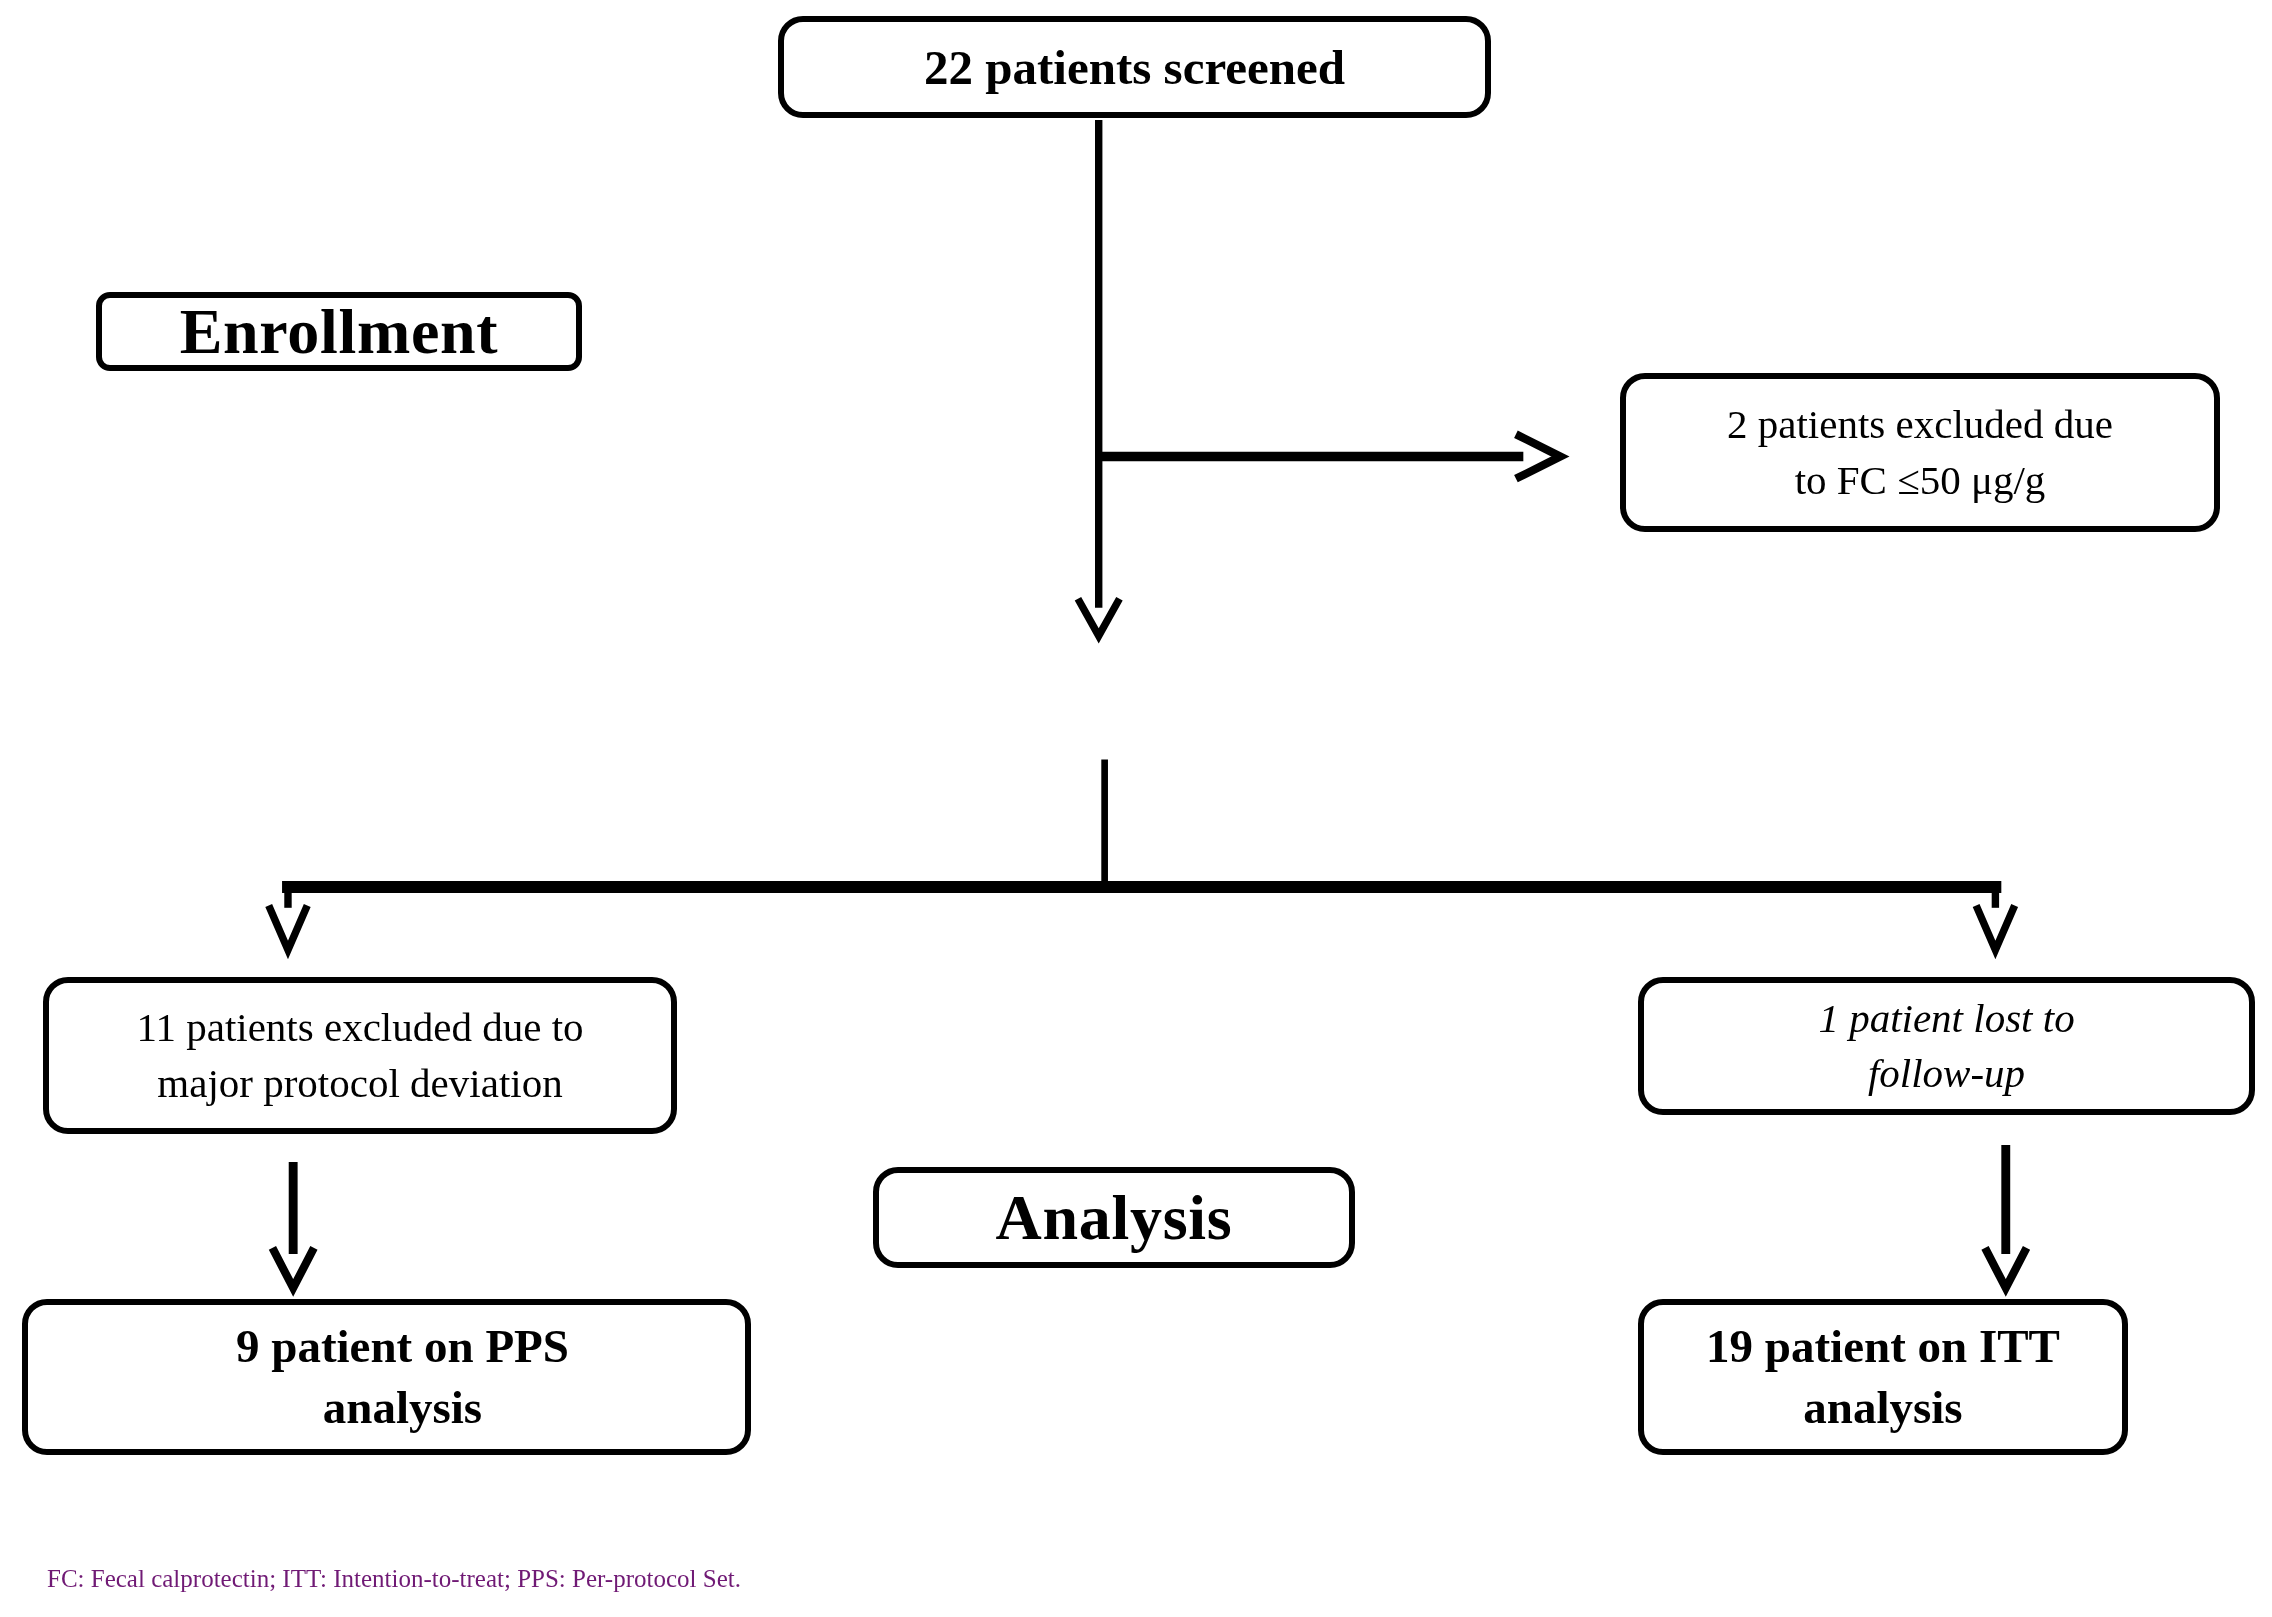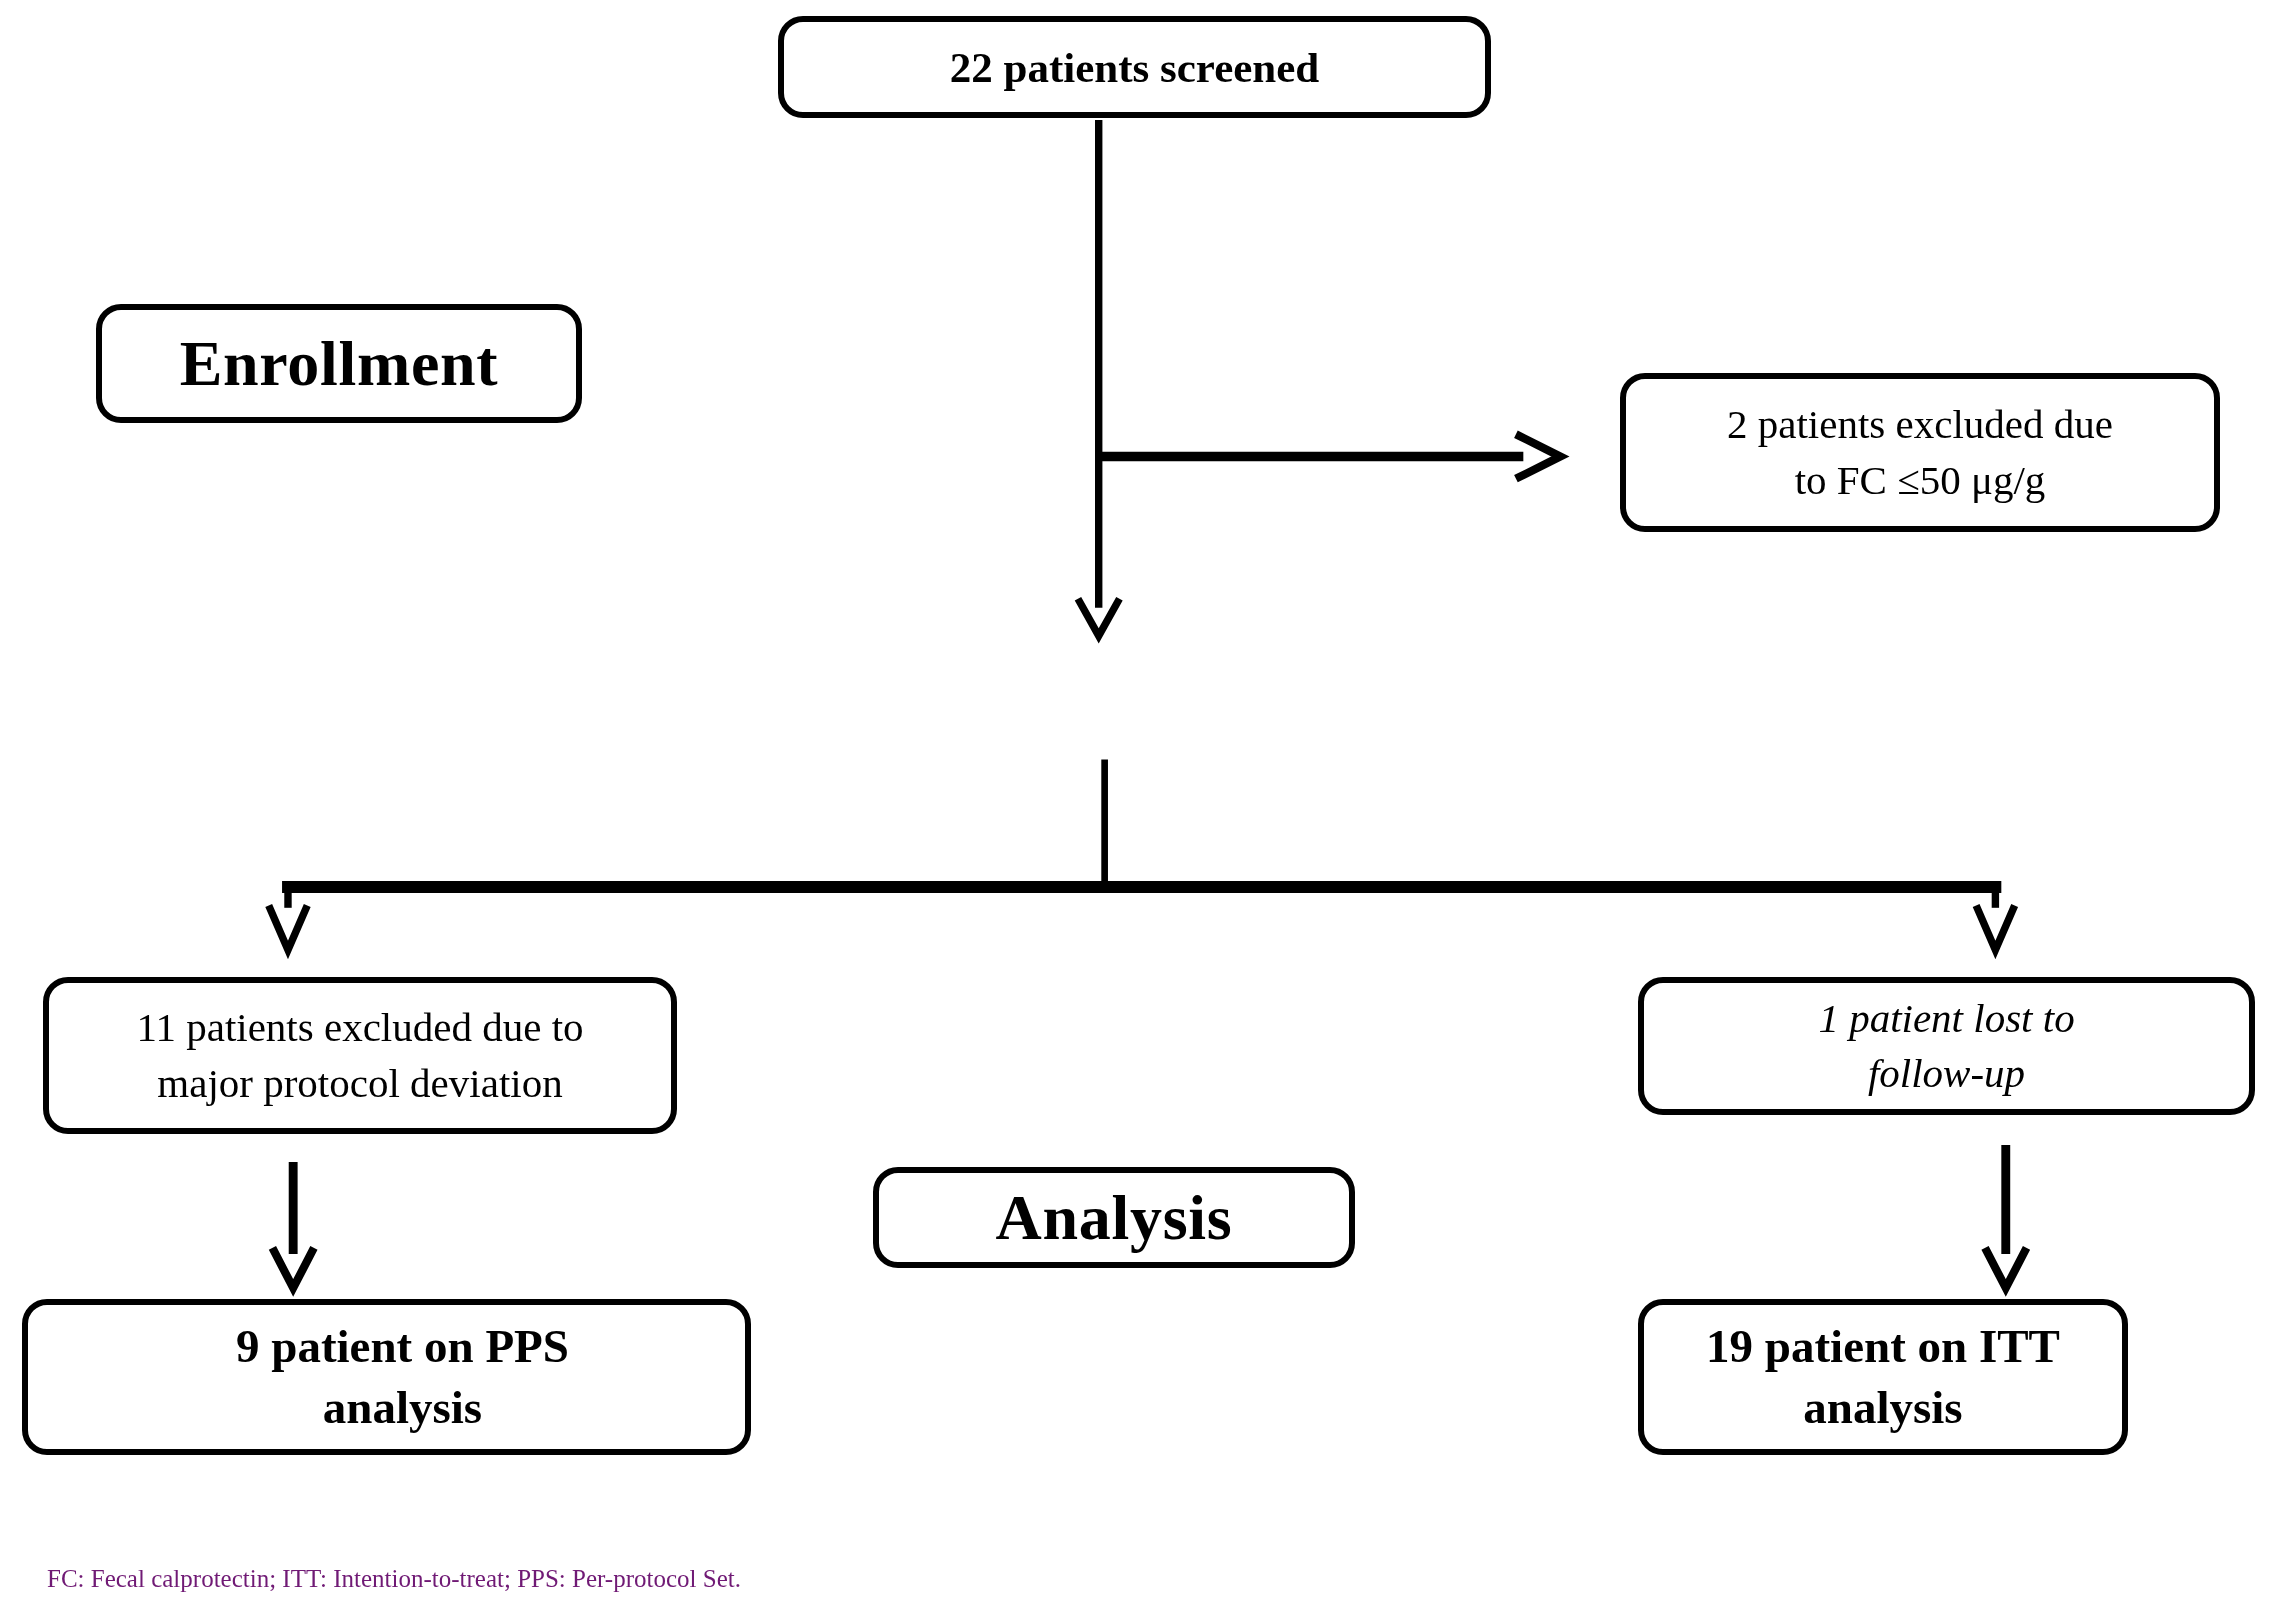--- a/index.html
+++ b/index.html
@@ -71,25 +71,25 @@
     <line x1="2692" y1="1197" x2="2692" y2="1225" stroke="#000" stroke-width="10"></line>
     <polyline points="2666,1222 2692,1282 2718,1222" fill="none" stroke="#000" stroke-width="10"></polyline>
 
     <line x1="395" y1="1568" x2="395" y2="1692" stroke="#000" stroke-width="12"></line>
     <polyline points="367,1684 395,1738 423,1684" fill="none" stroke="#000" stroke-width="11"></polyline>
 
     <line x1="2706" y1="1545" x2="2706" y2="1692" stroke="#000" stroke-width="12"></line>
     <polyline points="2678,1684 2706,1738 2734,1684" fill="none" stroke="#000" stroke-width="11"></polyline>
   </svg>
 
-  <div class="node bold" style="left:778px; top:16.3px; width:713px; height:102px; font-size:43px;">
+  <div class="node bold" style="left:778px; top:16.3px; width:713px; height:102px; font-size:49px;">
     <span class="line">22 patients screened</span>
   </div>
 
-  <div class="node bold stage-label" style="left:96px; top:304px; width:486px; height:119px; font-size:64px;">
+  <div class="node bold stage-label" style="left:96px; top:292px; width:486px; height:79px; font-size:64px;border-radius:14px;">
     <span class="line">Enrollment</span>
   </div>
 
   <div class="node" style="left:1620px; top:373px; width:600px; height:159px; font-size:41px; line-height:1.35;">
     <span class="line">2 patients excluded due</span>
     <span class="line">to FC ≤50 μg/g</span>
   </div>
 
 
   <div class="node" style="left:19px; top:977px; width:634px; height:157px; font-size:41px; line-height:1.35;margin-left:24px;">

